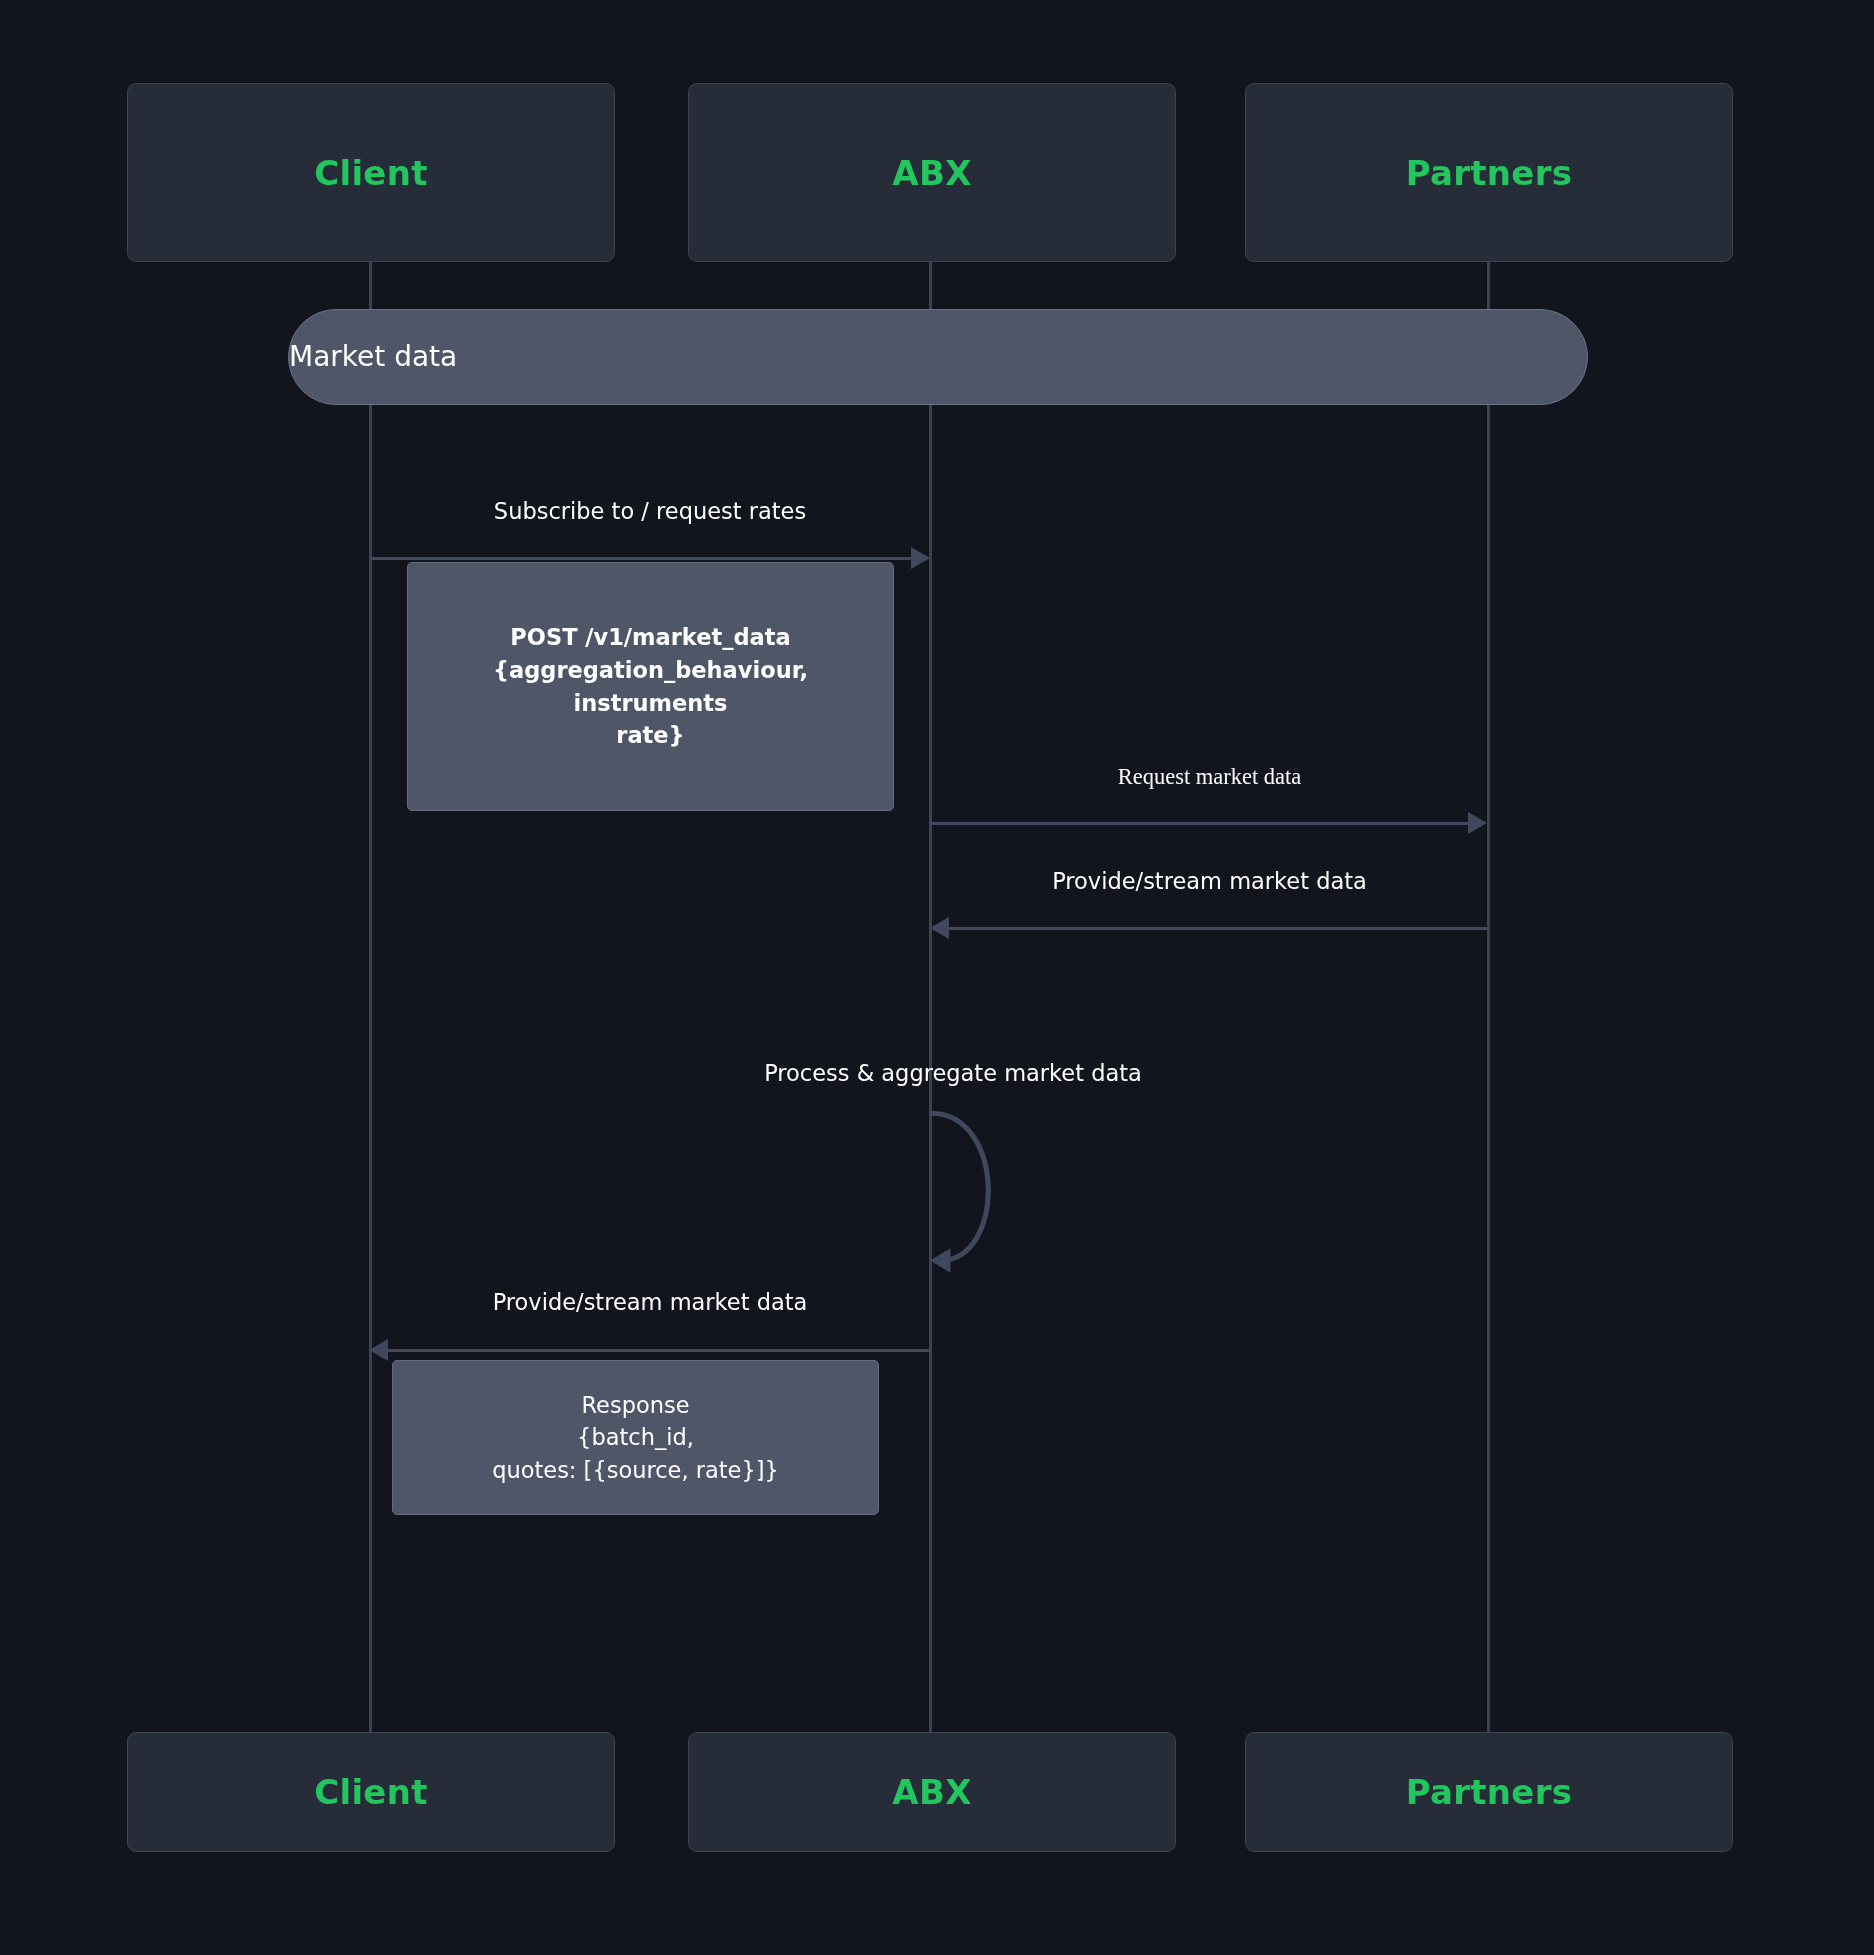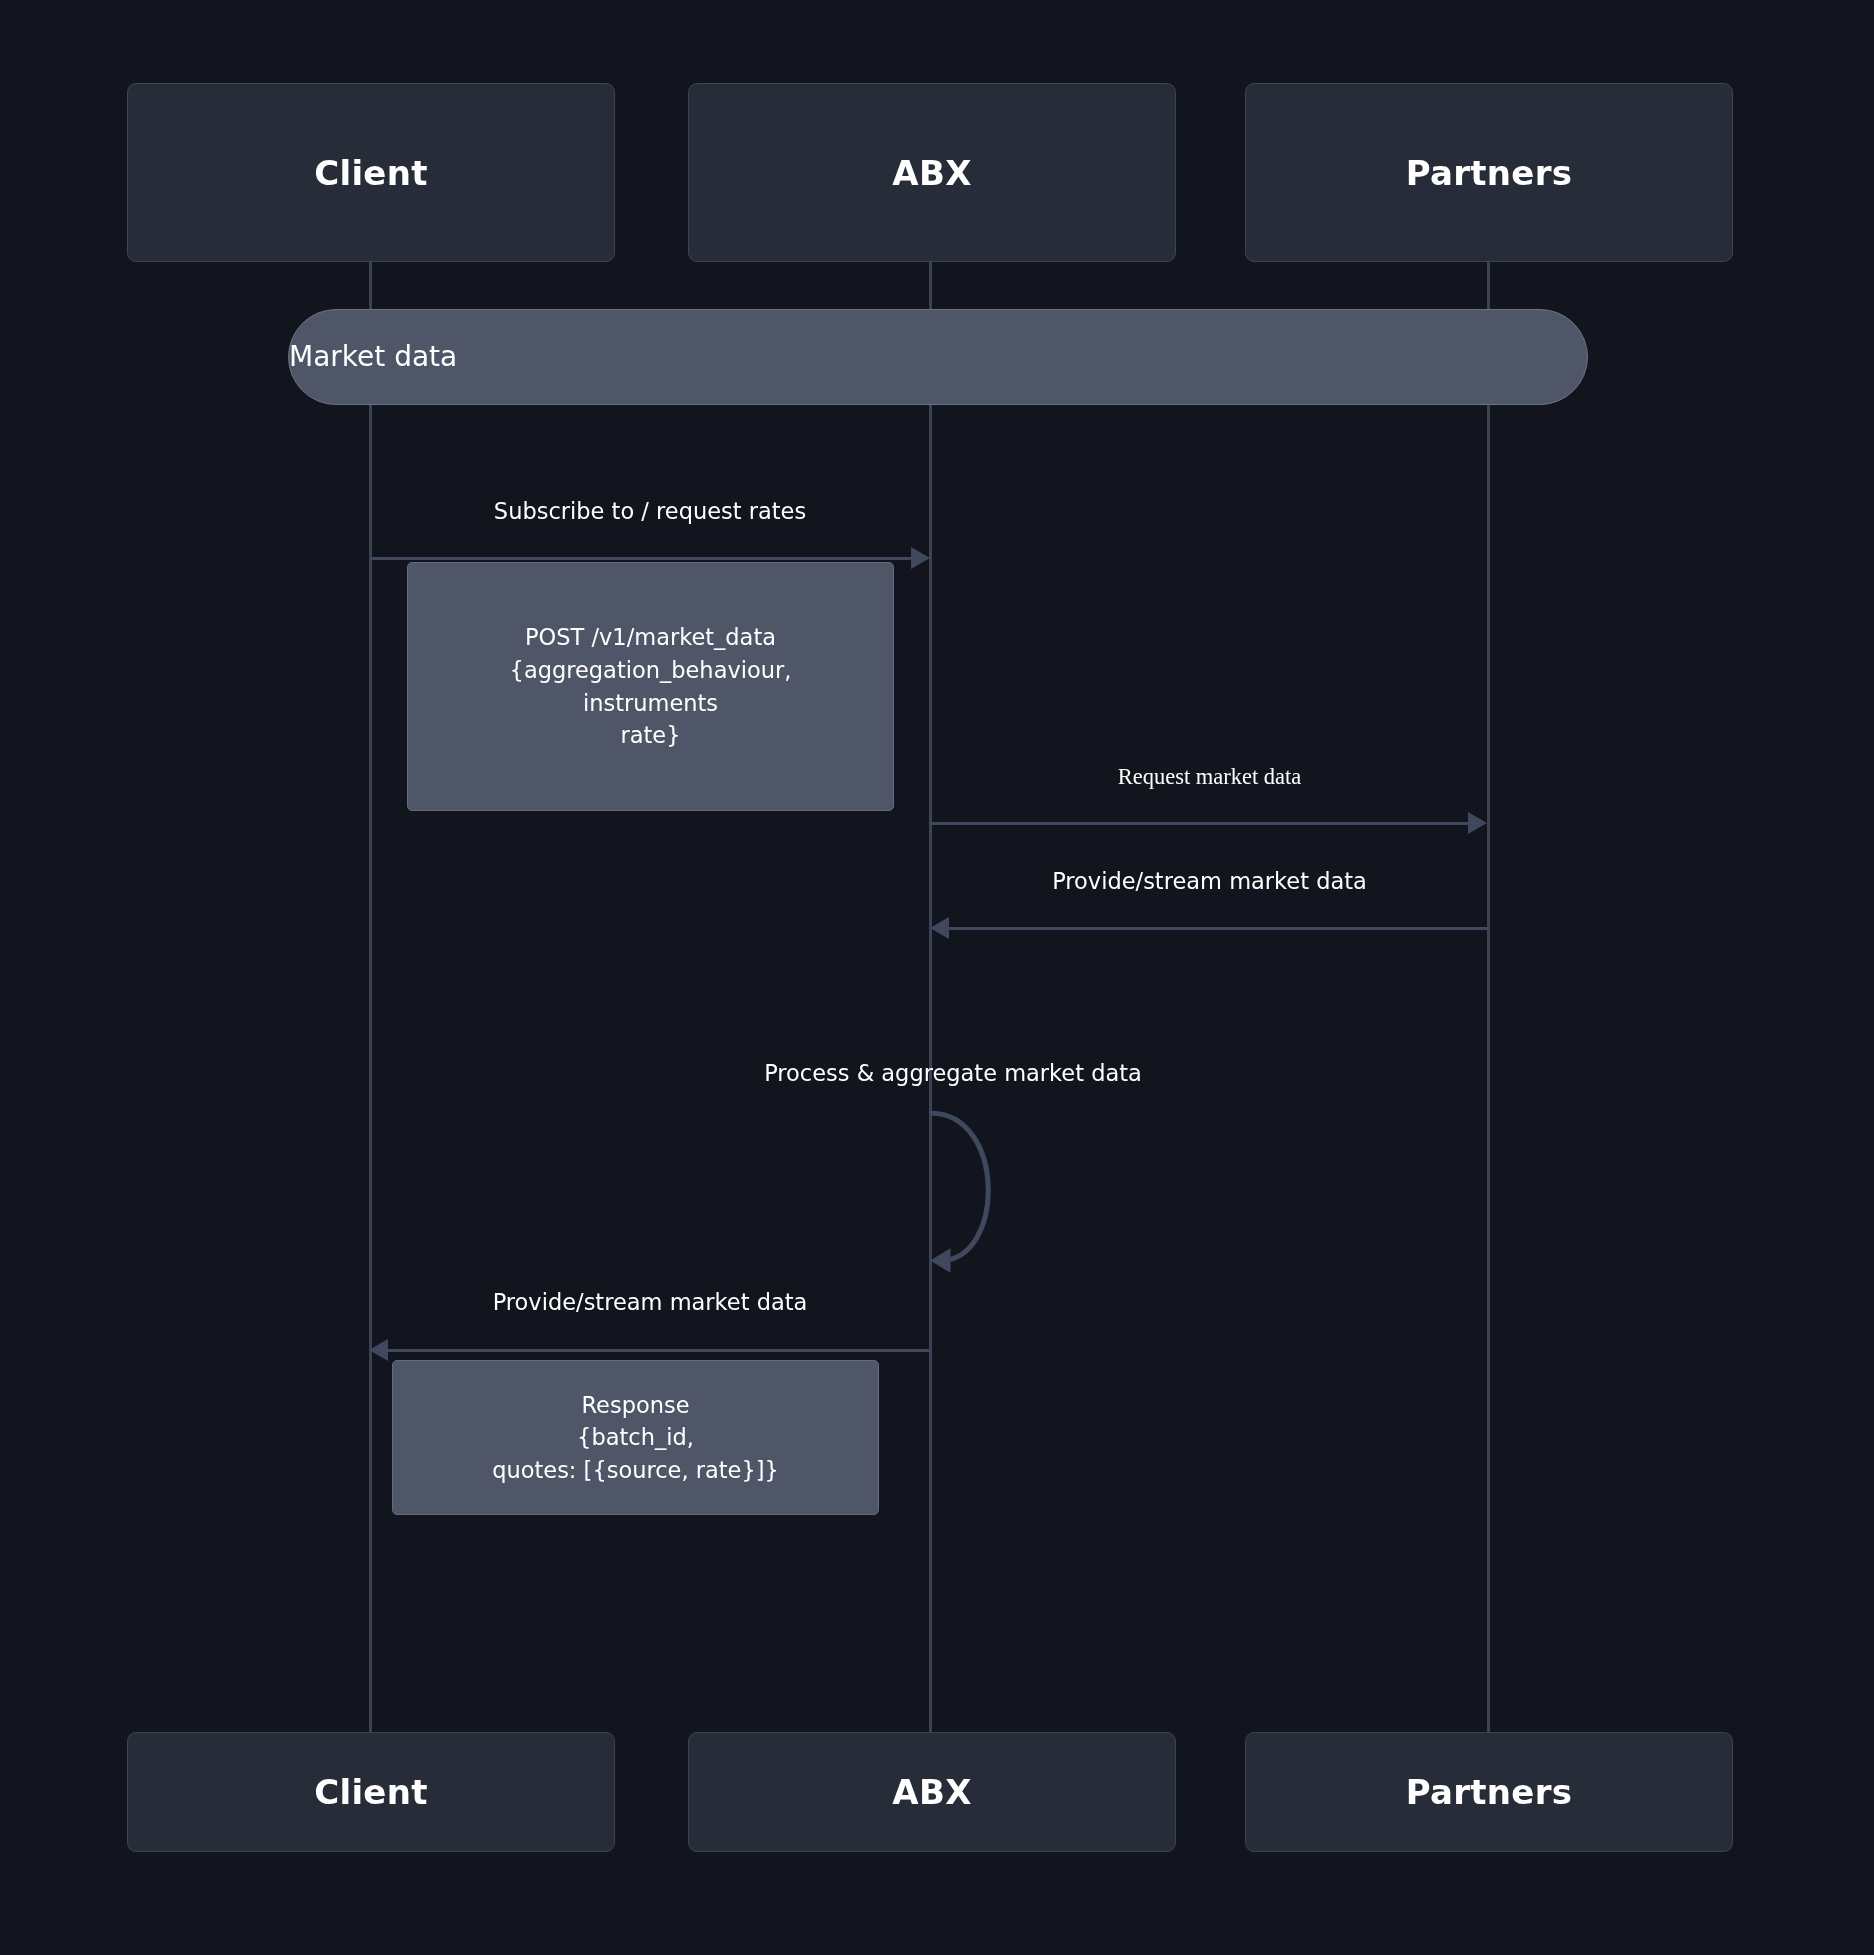--- a/index.html
+++ b/index.html
@@ -26,21 +26,21 @@
     box-sizing: border-box;
     background: #272c39;
     border: 1.5px solid #3d4454;
     border-radius: 9.2px;
     display: flex;
     align-items: center;
     justify-content: center;
     z-index: 6;
   }
   .actor-label {
-    color: #ffffff;
+    color: #22c55e;
     font-size: 34px;
     font-weight: bold;
     letter-spacing: 0.3px;
     line-height: 1;
     white-space: nowrap;
   }
 
   
   .lifeline {
     position: absolute;
@@ -148,21 +148,21 @@
   </div>
 
   <div class="banner" style="left:288px; top:309px; width:1300px; height:96px;">
     <span class="banner-label">Market data</span>
   </div>
 
   <div class="msg-label" style="left:370px; top:500px; width:560px;">Subscribe to / request rates</div>
   <div class="msg-line" style="left:370px; top:557px; width:542px;"></div>
   <div class="msg-head right" style="left:911px; top:547px;"></div>
 
-  <div class="note" style="left:407px; top:562px; width:487px; height:249px;">
+  <div class="note" style="left:407px; top:562px; width:487px; height:249px;font-weight:bold;">
     <div class="note-line">POST /v1/market_data</div>
     <div class="note-line">{aggregation_behaviour,</div>
     <div class="note-line">instruments</div>
     <div class="note-line">rate}</div>
   </div>
 
   <div class="msg-label" style="left:930px; top:766px; width:559px;font-family:Liberation Serif, serif;">Request market data</div>
   <div class="msg-line" style="left:930px; top:822px; width:539px;"></div>
   <div class="msg-head right" style="left:1468px; top:812px;"></div>
 

